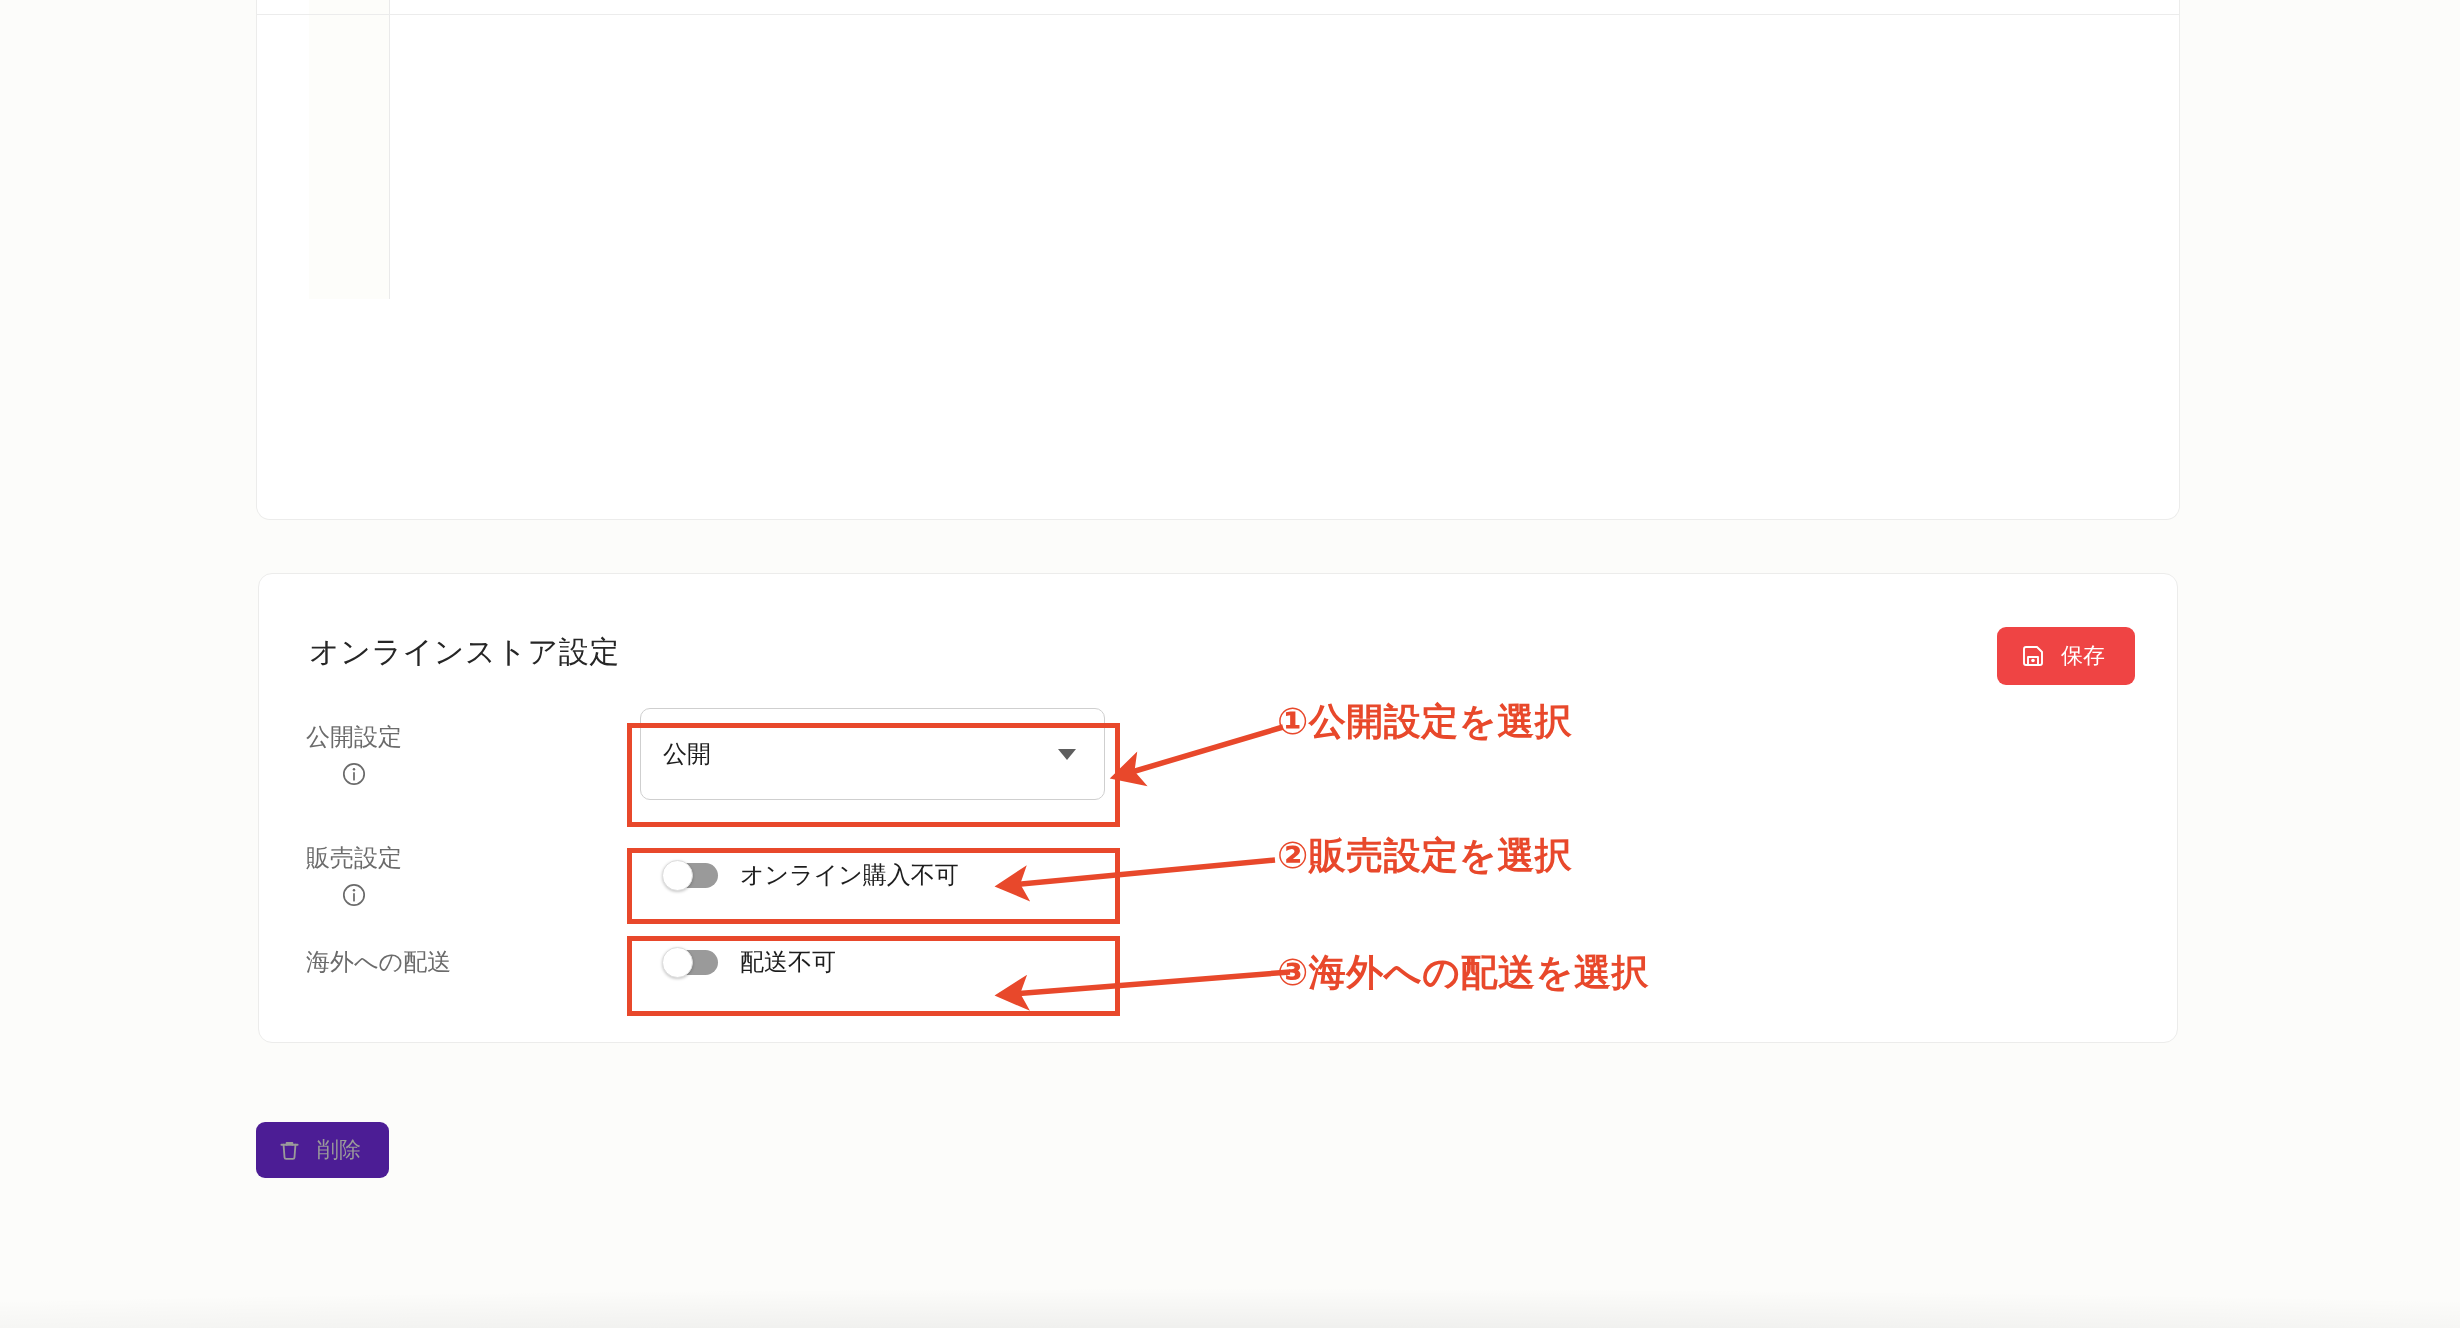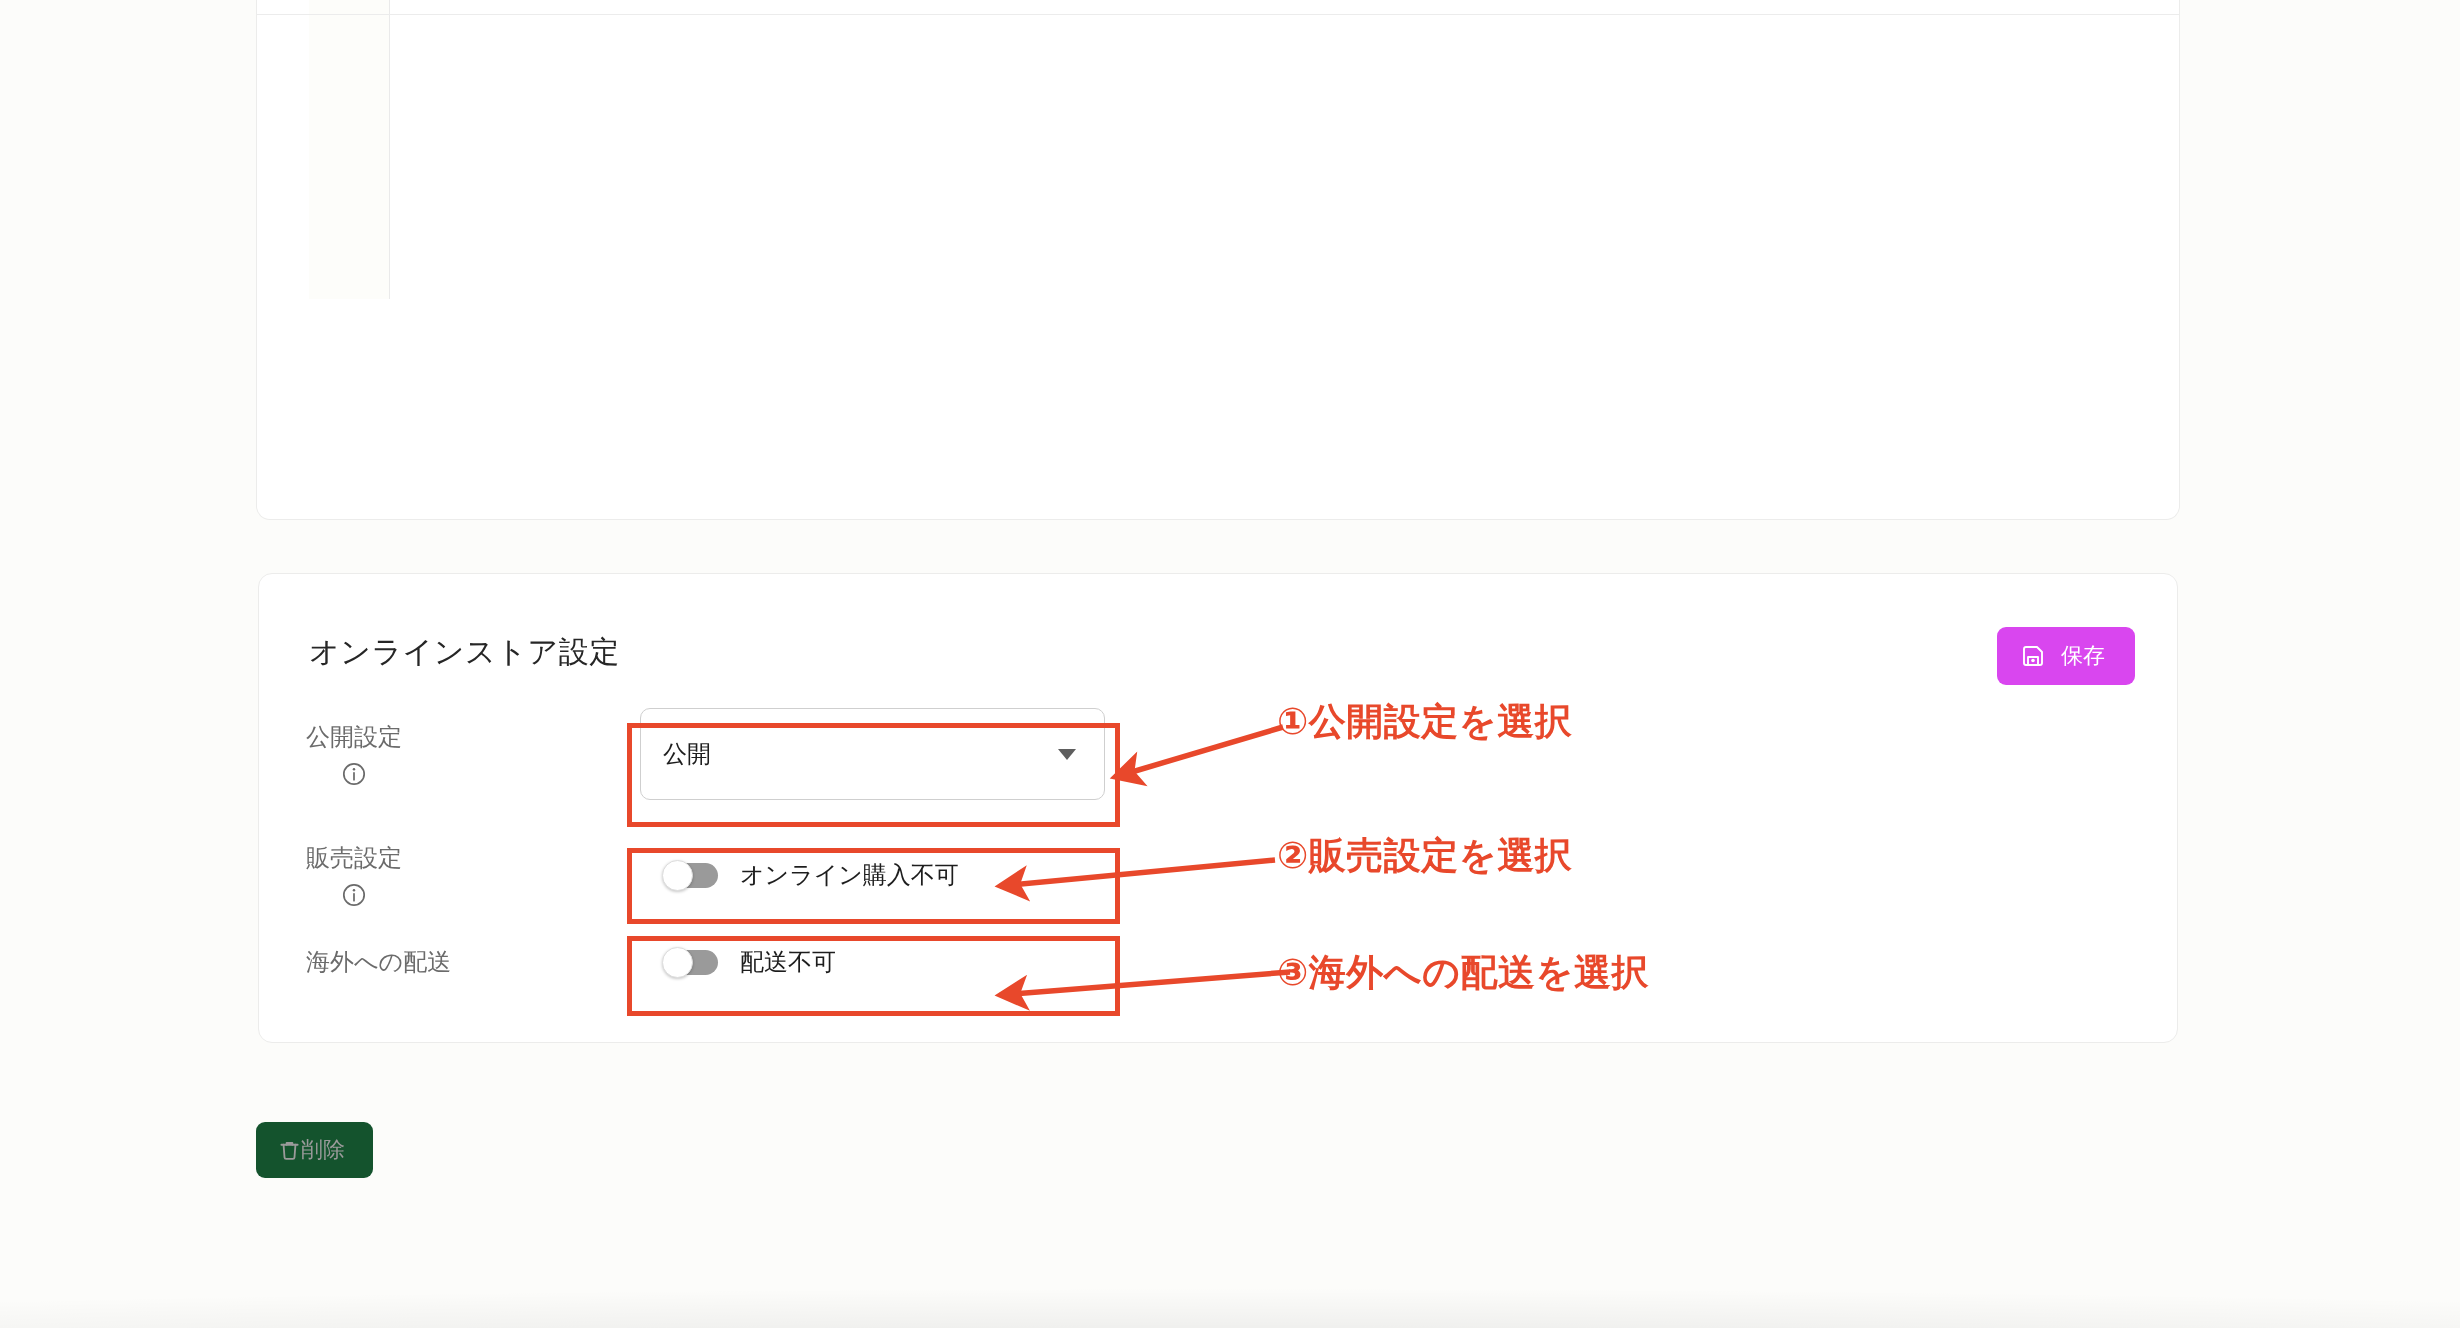--- a/index.html
+++ b/index.html
@@ -85,21 +85,21 @@
     white-space: nowrap;
   }
 
   
   #save-button {
     position: absolute;
     right: 42px;
     top: 53px;
     height: 58px;
     padding: 0 30px 0 24px;
-    background: #d946ef;
+    background: #ef4444;
     color: #ffffff;
     border: none;
     border-radius: 9px;
     display: flex;
     align-items: center;
     gap: 16px;
     font-size: 22px;
     font-family: inherit;
     cursor: pointer;
   }
@@ -206,27 +206,27 @@
     white-space: nowrap;
   }
 
   
   #delete-button {
     position: absolute;
     left: 256px;
     top: 1122px;
     height: 56px;
     padding: 0 28px 0 22px;
-    background: #14532d;
+    background: #4c1d95;
     color: #9a9a9a;
     border: none;
     border-radius: 9px;
     display: flex;
     align-items: center;
-    gap: 0;
+    gap: 16px;
     font-size: 22px;
     font-family: inherit;
     cursor: default;
   }
   #delete-button svg { display: block; }
 
   
   #bottom-shadow {
     position: absolute;
     left: 0;

